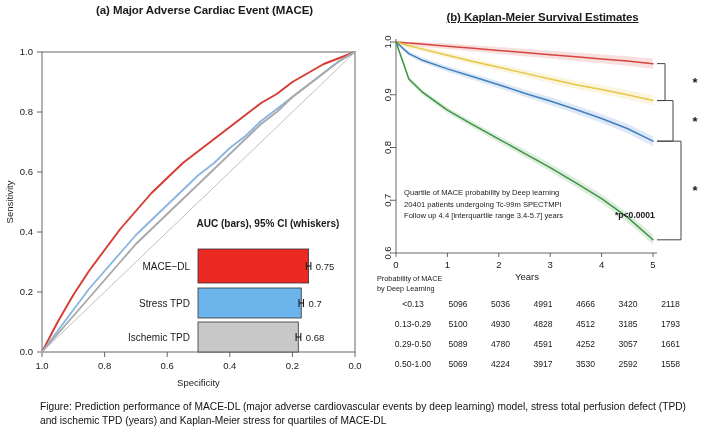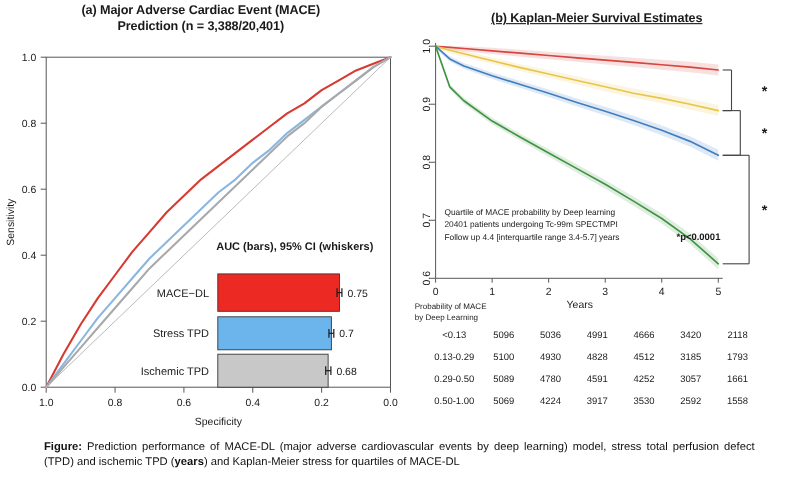--- a/index.html
+++ b/index.html
@@ -1,50 +1,49 @@
 <!DOCTYPE html>
 <html><head>
 <meta charset="utf-8">
 <style>
   html,body{margin:0;padding:0;background:#ffffff;}
   body{width:720px;height:442px;overflow:hidden;
        font-family:"Liberation Sans", sans-serif;color:#1a1a1a;}
   #fig{position:relative;width:720px;height:442px;}
   .panel{position:absolute;top:0;}
-  #panelA{left:0;width:365px;height:392px;}
+  #panelA{left:0;width:365px;height:392px;padding-left:44px;}
   #panelB{left:365px;width:355px;height:392px;}
   .ttl{position:absolute;left:0;width:100%;text-align:center;
        font-size:11.5px;font-weight:bold;letter-spacing:-.1px;line-height:13.5px;}
   #titleA{top:4px;}
   #titleB{top:11px;text-decoration:underline;}
   svg{display:block;position:absolute;left:0;top:0;overflow:visible;}
   text{font-family:"Liberation Sans", sans-serif;fill:#1a1a1a;}
   .tick{font-size:9.5px;}
   .axlab{font-size:9.5px;}
   .legend-ttl{font-size:10px;font-weight:bold;}
   .legend-lab{font-size:10px;}
   .barval{font-size:9.5px;}
   .anno{font-size:7.6px;}
   .pval{font-size:8.6px;font-weight:bold;}
   .tblhdr{font-size:7.3px;}
   .tblcell{font-size:8.6px;}
   .star{font-size:13px;font-weight:bold;}
   .cap{position:absolute;left:40px;top:400px;width:646px;
        font-size:10.2px;line-height:13.6px;text-align:justify;color:#111;}
-  .cap b{font-weight:bold;}
+  .cap b{font-weight:normal;}
 </style>
 </head>
 <body>
 
 <div id="fig">
 
   <div class="panel" id="panelA">
     <div class="ttl" id="titleA">
       <div>(a) Major Adverse Cardiac Event (MACE)</div>
-      <div>Prediction (n = 3,388/20,401)</div>
     </div>
     <svg id="svgA" width="365" height="392">
         <rect x="42" y="52" width="313" height="300" fill="none" stroke="#555" stroke-width="0.9"></rect>
         <line x1="37" y1="352" x2="42" y2="352" stroke="#555" stroke-width="0.9"></line>
         <text x="33" y="355.4" text-anchor="end" class="tick">0.0</text>
         <line x1="37" y1="292" x2="42" y2="292" stroke="#555" stroke-width="0.9"></line>
         <text x="33" y="295.4" text-anchor="end" class="tick">0.2</text>
         <line x1="37" y1="232" x2="42" y2="232" stroke="#555" stroke-width="0.9"></line>
         <text x="33" y="235.4" text-anchor="end" class="tick">0.4</text>
         <line x1="37" y1="172" x2="42" y2="172" stroke="#555" stroke-width="0.9"></line>

